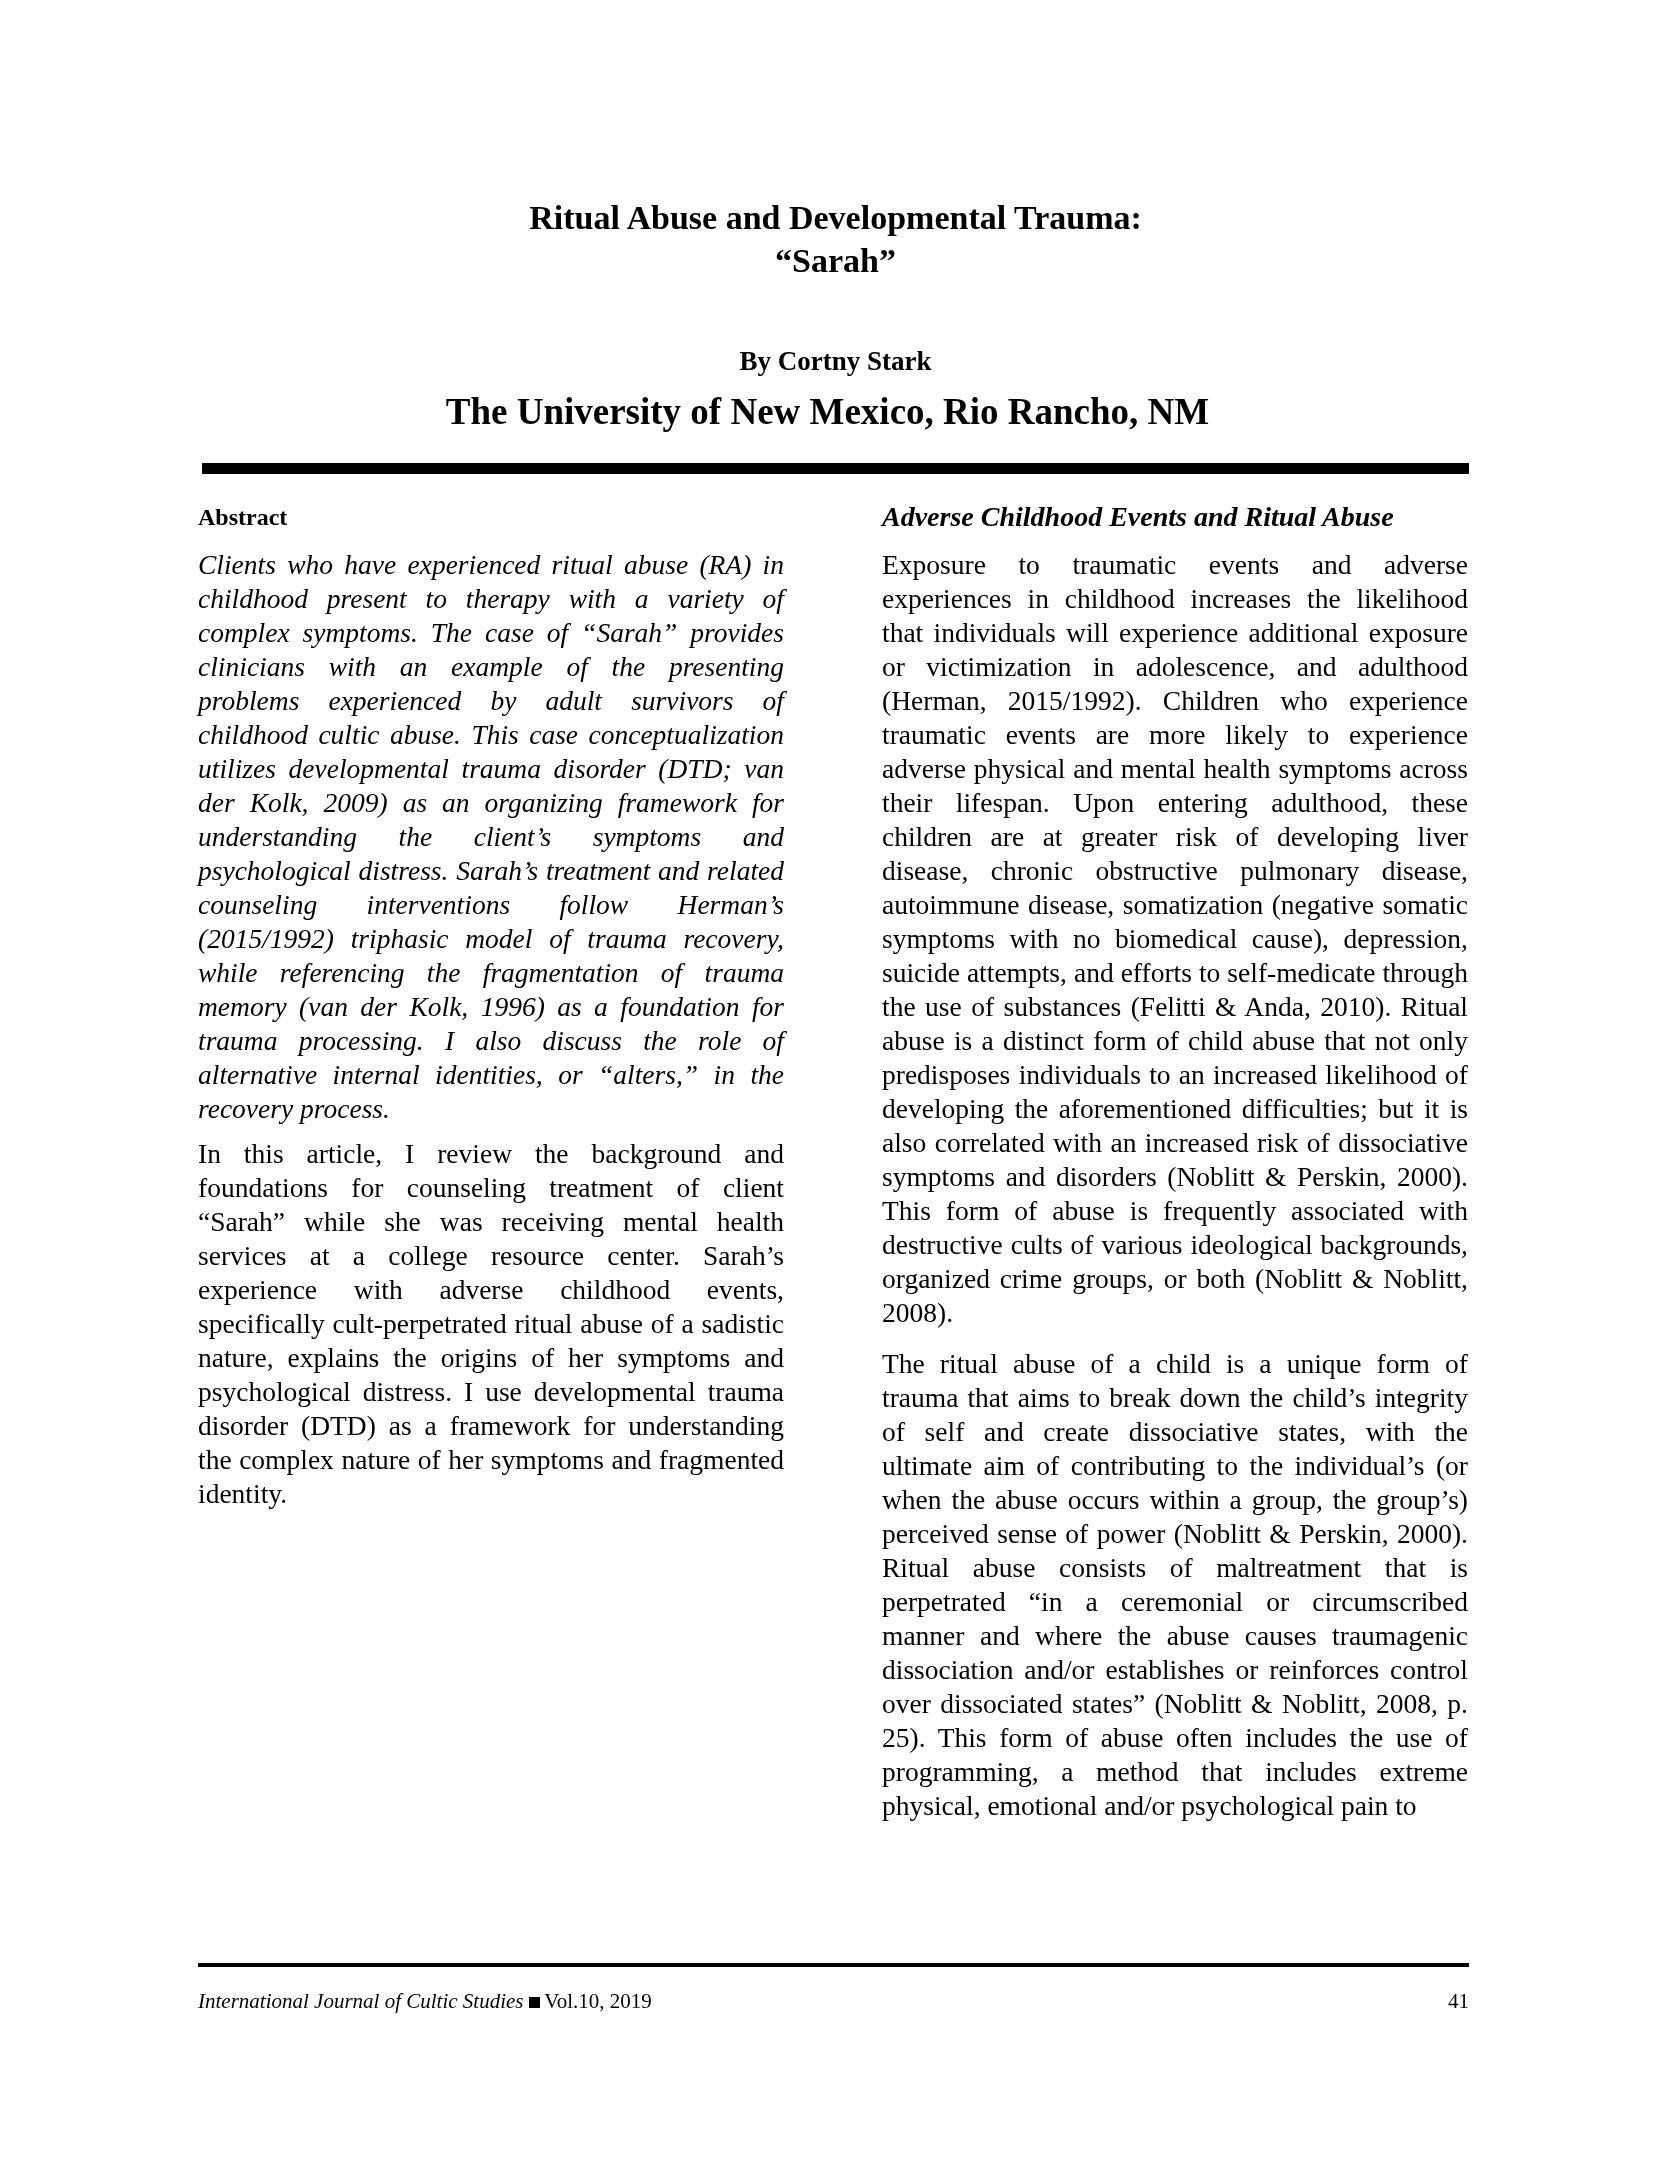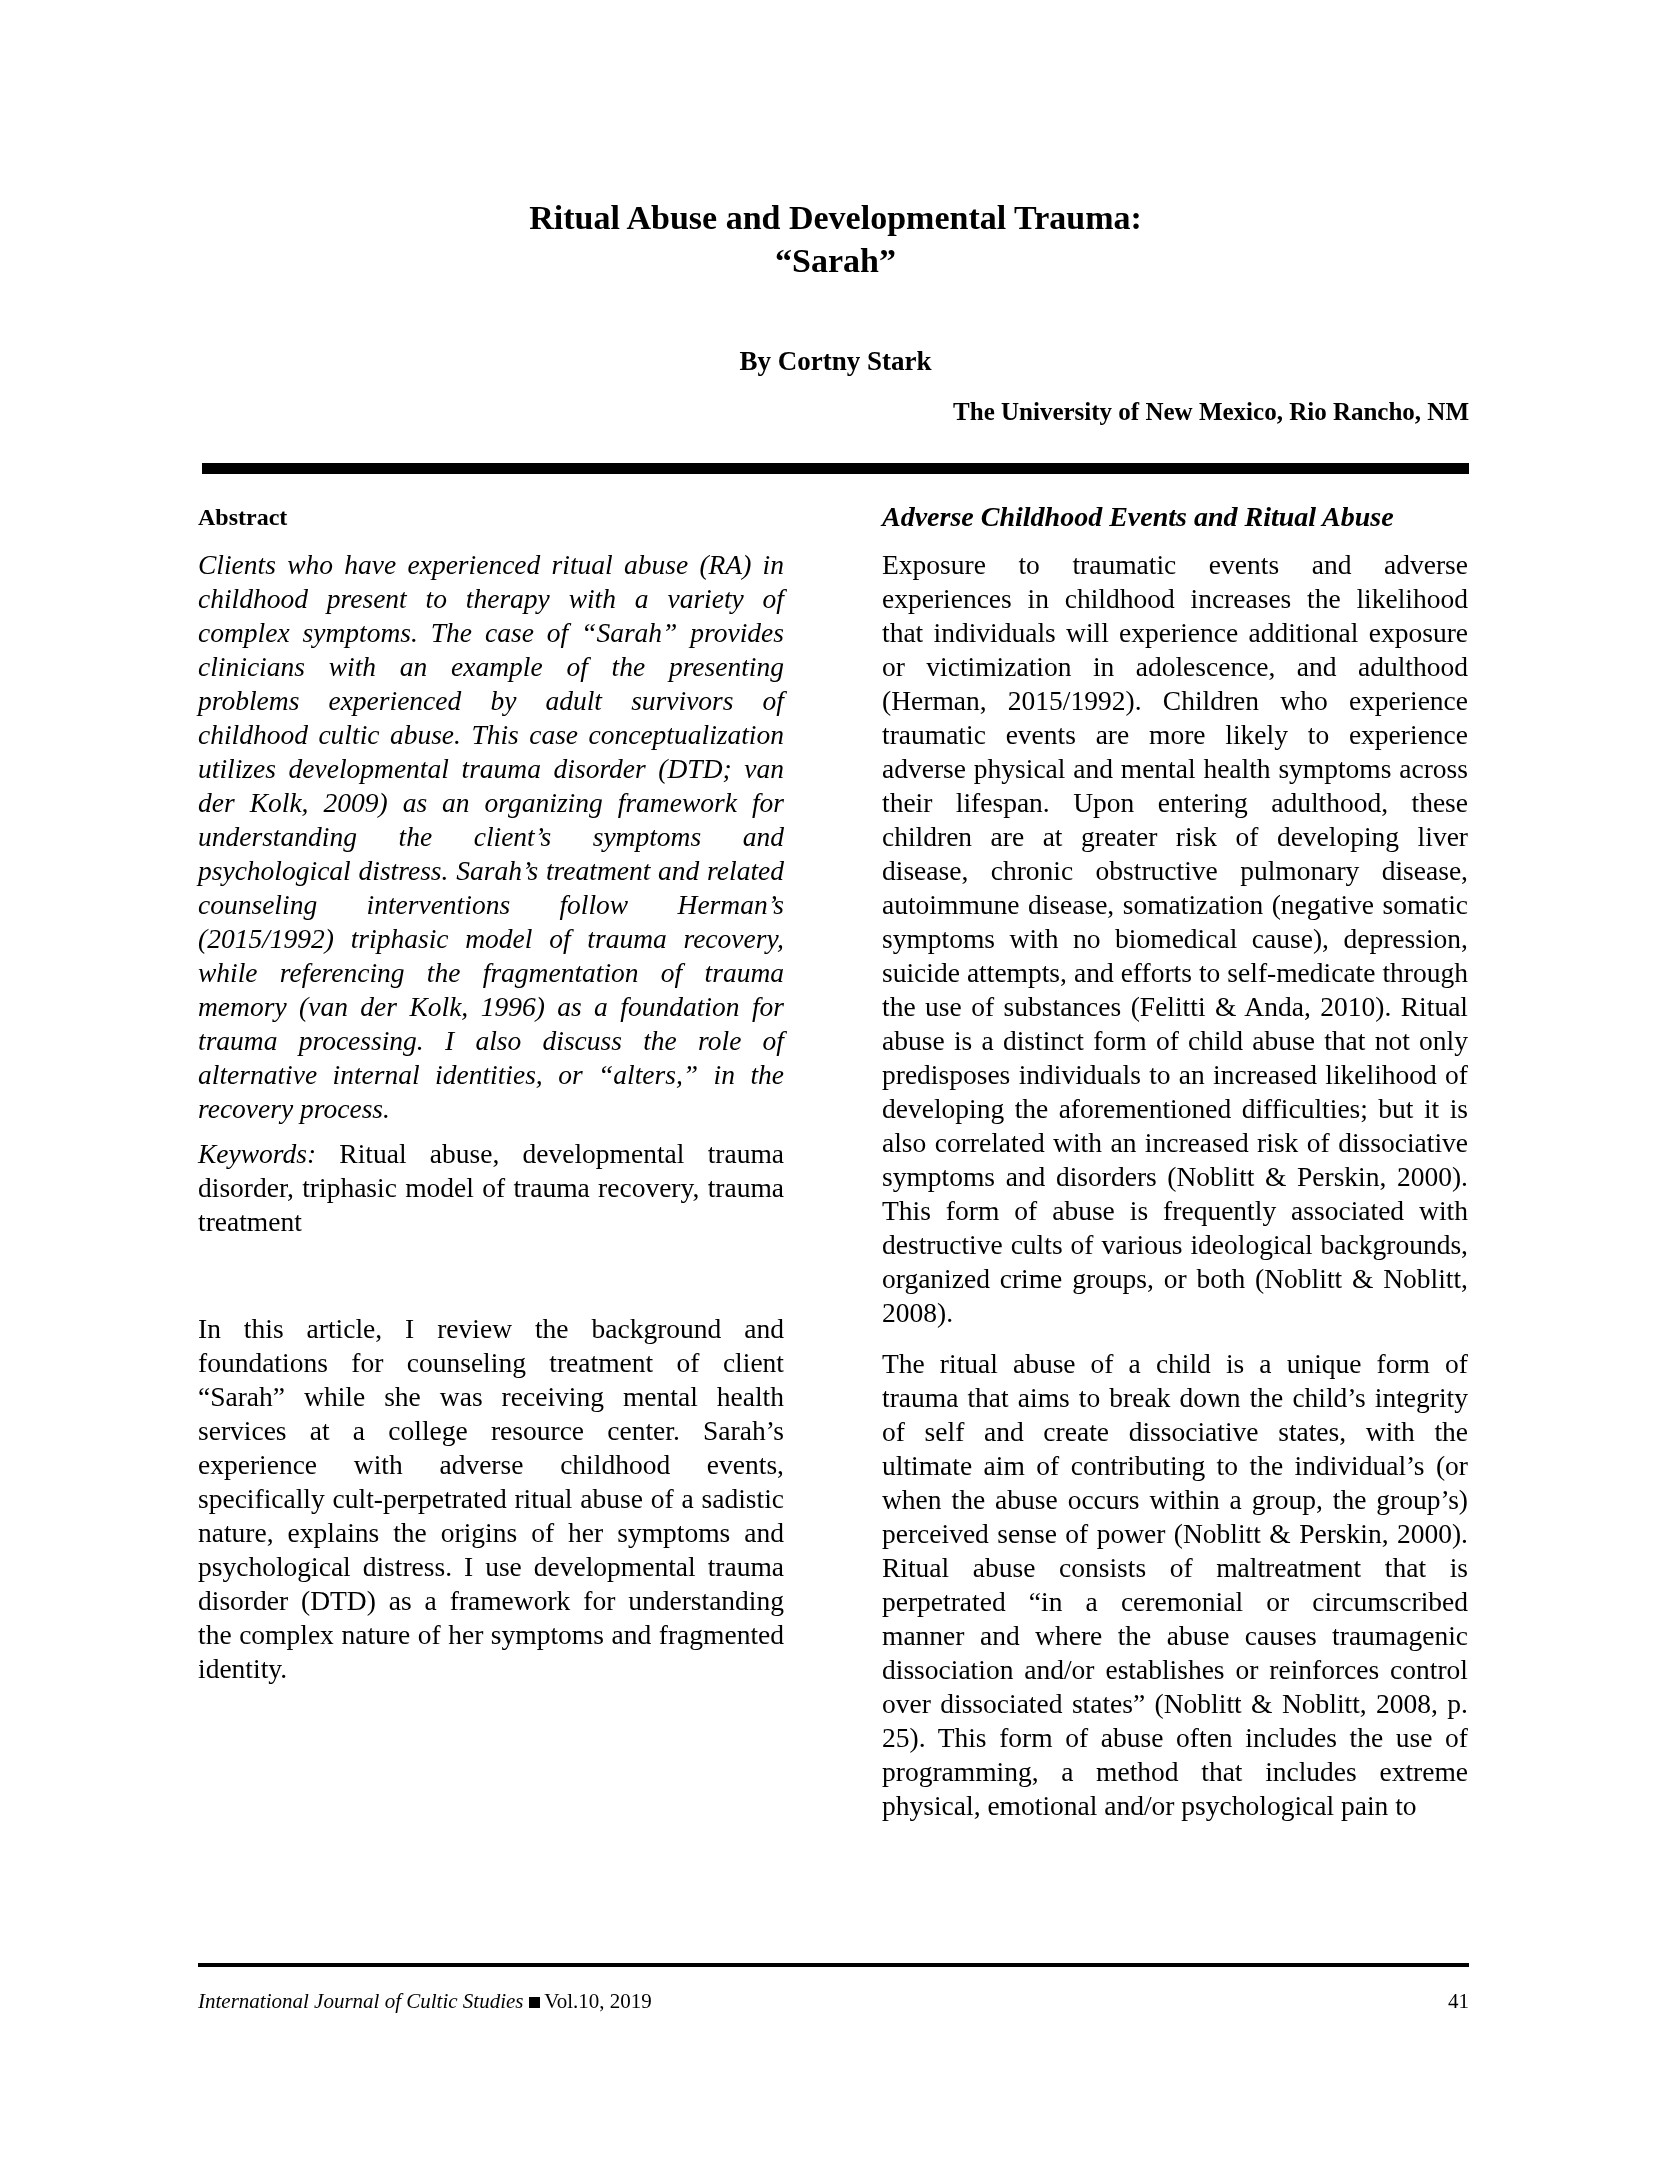--- a/index.html
+++ b/index.html
@@ -2,21 +2,21 @@
 <html style="font-size:15px"><head>
 <meta charset="utf-8">
 <style>
   html, body { margin:0; padding:0; background:#ffffff; }
   body { width:1680px; height:2174px; position:relative; overflow:hidden; color:#000;
          font-family:"Liberation Serif", "DejaVu Serif", serif; }
   .abs { position:absolute; }
   .title { left:202px; width:1267px; text-align:center; font-weight:bold; font-size:34px; line-height:43px; }
   #title-block { top:196px; }
   #byline { top:345px; left:202px; width:1267px; text-align:center; font-weight:bold; font-size:27px; line-height:32px; }
-  #affil { top:395px; left:202px; width:1267px; text-align:right; font-weight:bold; font-size:25px; line-height:34px; }
+  #affil { top:395px; left:194px; width:1267px; text-align:center; font-weight:bold; font-size:37px; line-height:34px; }
   #top-rule { top:463px; left:202px; width:1267px; height:11.3px; background:#000; }
   .col { width:586px; font-size:27.5px; line-height:34px; }
   #left-col { left:198px; top:499px; }
   #right-col { left:882px; top:499px; }
   .col h2 { margin:0; font-weight:bold; font-size:24px; line-height:36px; }
   .col h3 { margin:0; font-weight:bold; font-style:italic; font-size:28px; line-height:36px; }
   .col p { margin:0; text-align:justify; text-align-last:left; }
   .italic { font-style:italic; }
   #abstract-heading { margin-bottom:13px !important; }
   #abstract-text { margin-bottom:11.3px !important; }
@@ -38,21 +38,20 @@
 </div>
 
 <div class="abs" id="byline">By Cortny Stark</div>
 <div class="abs" id="affil">The University of New Mexico, Rio Rancho, NM</div>
 
 <div class="abs" id="top-rule"></div>
 
 <div class="abs col" id="left-col">
   <h2 id="abstract-heading">Abstract</h2>
   <p id="abstract-text" class="italic">Clients who have experienced ritual abuse (RA) in childhood present to therapy with a variety of complex symptoms. The case of “Sarah” provides clinicians with an example of the presenting problems experienced by adult survivors of childhood cultic abuse. This case conceptualization utilizes developmental trauma disorder  (DTD; van der Kolk, 2009) as an organizing framework for understanding the client’s symptoms and psychological distress. Sarah’s treatment and related counseling interventions follow Herman’s (2015/1992) triphasic model of trauma recovery, while referencing the fragmentation of trauma memory (van der Kolk, 1996) as a foundation for trauma processing. I also discuss the role of alternative internal identities, or “alters,” in the recovery process.</p>
-  <p id="keywords"><span class="italic">Keywords:</span><span> Ritual abuse, developmental trauma disorder, triphasic model of trauma recovery, trauma treatment</span></p>
   <p>In this article, I review the background and foundations for counseling treatment of client “Sarah” while she was receiving mental health services at a college resource center. Sarah’s experience with adverse childhood events, specifically cult-perpetrated ritual abuse of a sadistic nature, explains the origins of her symptoms and psychological distress. I use developmental trauma disorder (DTD) as a framework for understanding the complex nature of her symptoms and fragmented identity.</p>
 </div>
 
 <div class="abs col" id="right-col">
   <h3 id="adverse-heading">Adverse Childhood Events and Ritual Abuse</h3>
   <p id="para1">Exposure to traumatic events and adverse experiences in childhood increases the likelihood that individuals will experience additional exposure or victimization in adolescence, and adulthood (Herman, 2015/1992). Children who experience traumatic events are more likely to experience adverse physical and mental health symptoms across their lifespan. Upon entering adulthood, these children are at greater risk of developing liver disease, chronic obstructive pulmonary disease, autoimmune disease, somatization (negative somatic symptoms with no biomedical cause), depression, suicide attempts, and efforts to self-medicate through the use of substances (Felitti &amp; Anda, 2010). Ritual abuse is a distinct form of child abuse that not only predisposes individuals to an increased likelihood of developing the aforementioned difficulties; but it is also correlated with an increased risk of dissociative symptoms and disorders (Noblitt &amp; Perskin, 2000). This form of abuse is frequently associated with destructive cults of various ideological backgrounds, organized crime groups, or both (Noblitt &amp; Noblitt, 2008).</p>
   <p>The ritual abuse of a child is a unique form of trauma that aims to break down the child’s integrity of self and create dissociative states, with the ultimate aim of contributing to the individual’s (or when the abuse occurs within a group, the group’s) perceived sense of power (Noblitt &amp; Perskin, 2000). Ritual abuse consists of maltreatment that is perpetrated “in a ceremonial or circumscribed manner and where the abuse causes traumagenic dissociation and/or establishes or reinforces control over dissociated states” (Noblitt &amp; Noblitt, 2008, p. 25). This form of abuse often includes the use of programming, a method that includes extreme physical, emotional and/or psychological pain to</p>
 </div>
 
 <div class="abs" id="bottom-rule"></div>

